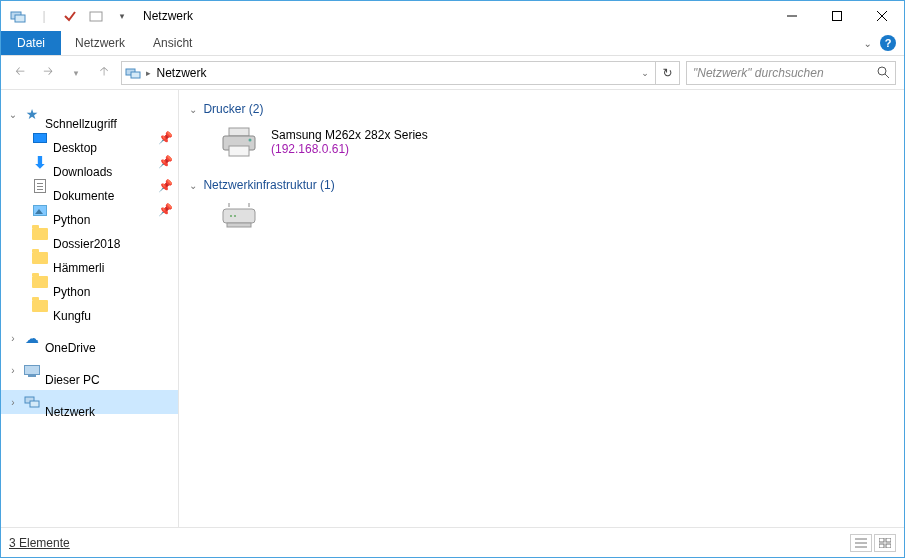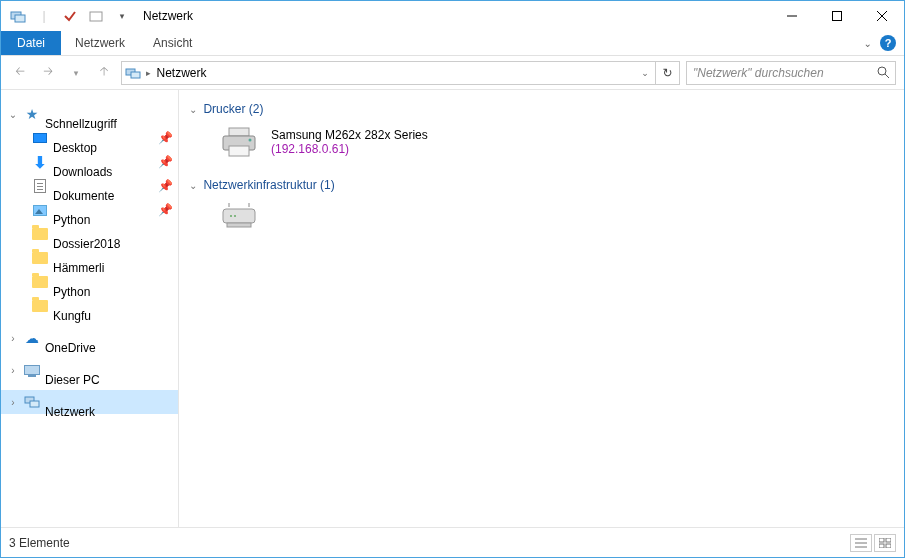--- a/index.html
+++ b/index.html
@@ -56,21 +56,21 @@
 .content { flex: 1; padding: 6px 10px; overflow: auto; }
 .group-header { display: flex; align-items: center; gap: 6px; color: #1b4f93; font-size: 12px; padding: 4px 0; margin-top: 2px; }
 .group-header .chev { color: #777; font-size: 10px; }
 .items-row { display: flex; flex-wrap: wrap; gap: 32px; padding: 4px 0 12px 28px; }
 .item { display: flex; align-items: center; gap: 10px; width: 240px; }
 .item-icon { width: 44px; height: 36px; display: flex; align-items: center; justify-content: center; }
 .item-text { display: flex; flex-direction: column; font-size: 12px; color: #000; }
 .item-text .line2 { color: #a21caf; }
 
 
-.statusbar { height: 30px; border-top: 1px solid #e5e5e5; display: flex; align-items: center; padding: 12px 8px; font-size: 12px; color: #333; }
+.statusbar { height: 30px; border-top: 1px solid #e5e5e5; display: flex; align-items: center; padding: 12px 8px; font-size: 12px; color: #333; text-decoration: underline; }
 .statusbar .space { flex: 1; }
 .statusbar .view-btn { width: 22px; height: 18px; border: 1px solid #ccc; margin-left: 2px; display: flex; align-items: center; justify-content: center; color: #555; }
 
 
 .icon-folder { width: 16px; height: 12px; background: #ffd869; border-radius: 1px; position: relative; }
 .icon-folder::before { content: ""; position: absolute; top: -3px; left: 0; width: 7px; height: 3px; background: #ffd869; border-radius: 1px 1px 0 0; }
 .icon-desktop { width: 14px; height: 10px; background: #1e90ff; border: 1px solid #0d6ecc; }
 .icon-download-arrow { color: #1e90ff; font-size: 16px; font-weight: bold; }
 .icon-doc { width: 12px; height: 14px; background: #fff; border: 1px solid #888; position: relative; }
 .icon-doc::before { content: ""; position: absolute; top: 3px; left: 2px; right: 2px; height: 1px; background: #888; box-shadow: 0 3px 0 #888, 0 6px 0 #888; }

